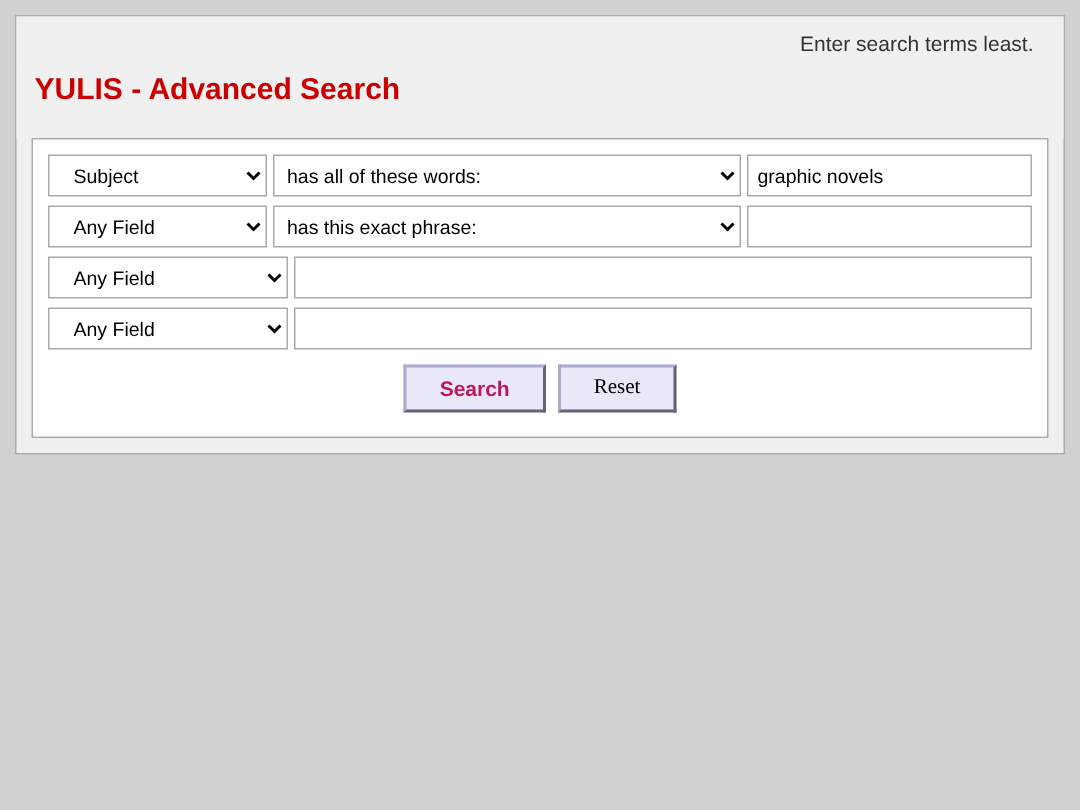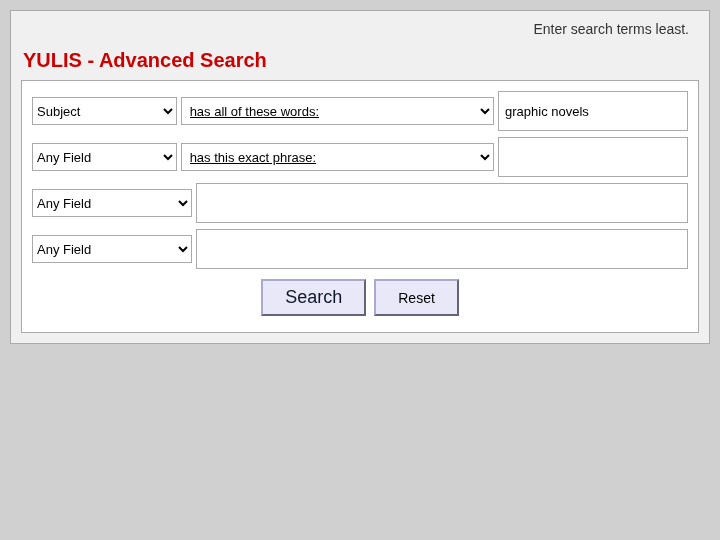--- a/index.html
+++ b/index.html
@@ -31,21 +31,21 @@
       background: #f0f0f0;
       text-align: right;
       padding: 10px 20px 6px 20px;
       font-size: 14px;
       color: #333;
       border-bottom: none;
     }
 
     .title-bar {
       background: #f0f0f0;
-      padding: 6px 12px 8px 12px;
+      padding: 6px 12px 20px 12px;
     }
 
     .title-bar h1 {
       font-size: 20px;
       font-weight: bold;
       color: #cc0000;
       background: #f0f0f0;
       display: inline;
       font-family: Arial, sans-serif;
     }
@@ -63,67 +63,67 @@
       margin-bottom: 6px;
       gap: 4px;
     }
 
     .field-select {
       width: 160px;
       height: 28px;
       border: 1px solid #aaa;
       background: #fff;
       font-size: 13px;
-      padding: 2px 0;
+      padding: 2px 12px;
     }
 
     .condition-select {
       width: 346px;
       height: 28px;
       border: 1px solid #aaa;
       background: #fff;
       font-size: 13px;
       padding: 2px 4px;
-      text-decoration: underline;
     }
 
     .value-input {
       flex: 1;
-      height: 40px;
+      height: 28px;
       border: 1px solid #aaa;
       background: #fff;
       font-size: 13px;
       padding: 2px 6px;
     }
 
     .button-row {
       display: flex;
       justify-content: center;
       gap: 8px;
       margin-top: 10px;
     }
 
     .btn-search {
       background: #e8e8f8;
       border: 2px outset #aaaacc;
       padding: 6px 22px;
-      font-size: 18px;
-      font-weight: normal;
+      font-size: 14px;
+      font-weight: bold;
       cursor: pointer;
-      color: #0f172a;
+      color: #be185d;
     }
 
     .btn-reset {
       background: #e8e8f8;
       border: 2px outset #aaaacc;
       padding: 6px 22px;
       font-size: 14px;
       font-weight: normal;
       cursor: pointer;
       color: #000;
+      font-family: Liberation Serif, serif;
     }
   </style>
 </head>
 <body>
 
 <div class="outer-container">
   <div class="instruction-bar">
     <span>Enter search terms least.</span>
   </div>
   <div class="title-bar">

